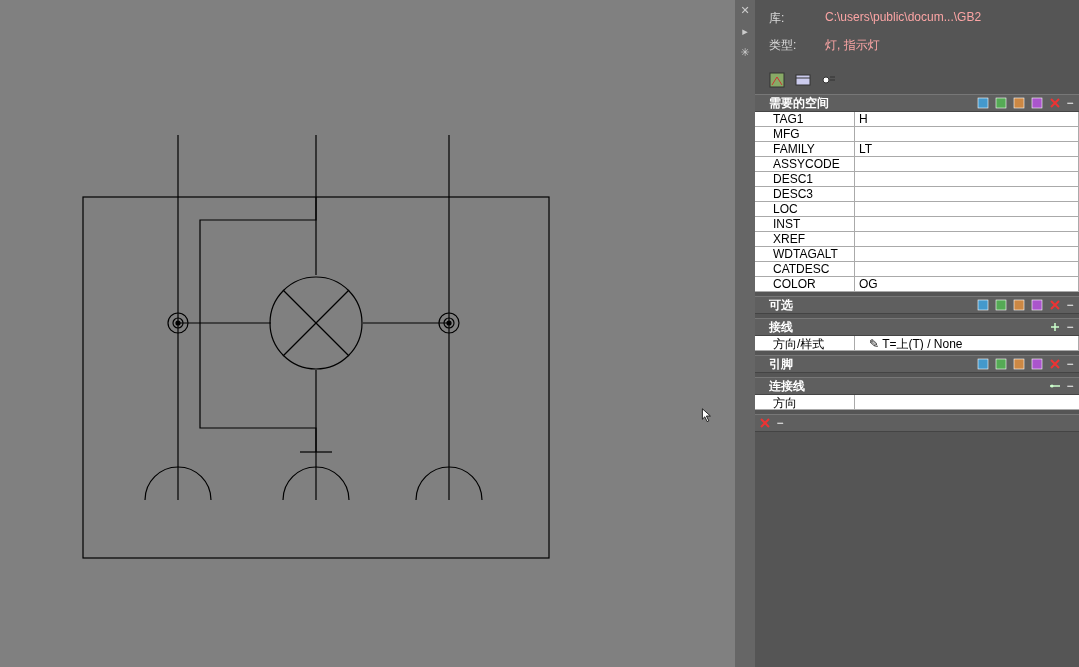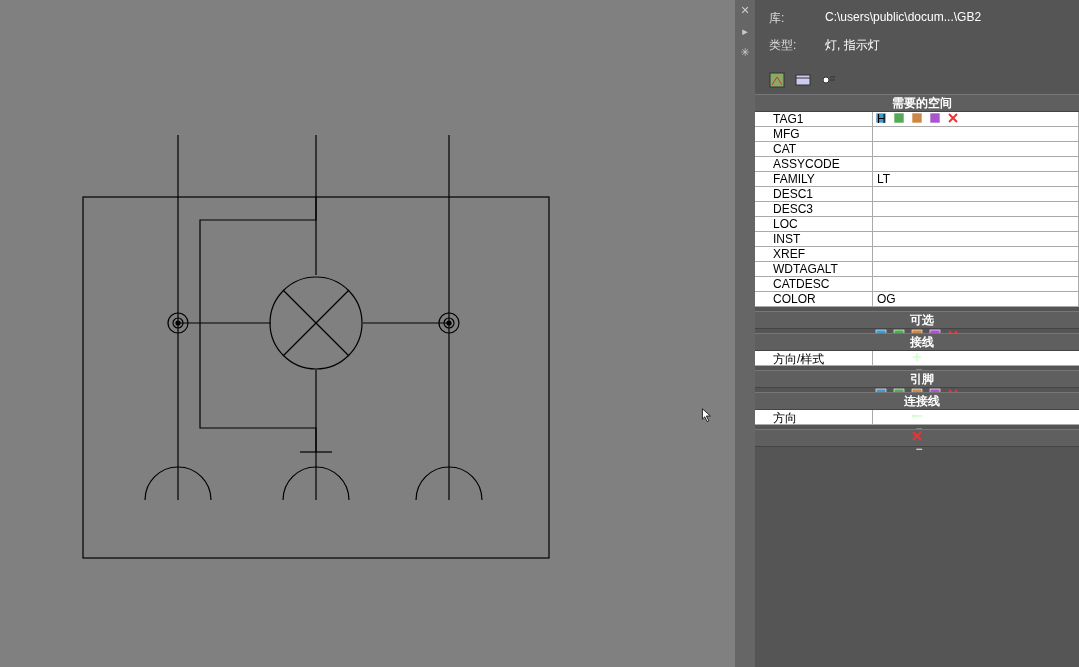--- a/index.html
+++ b/index.html
@@ -9,35 +9,35 @@
   .cursor { position: absolute; left: 700px; top: 408px; width: 16px; height: 16px; z-index: 10; }
 
   .vbar { position: absolute; left: 735px; top: 0; width: 20px; height: 667px; background: #666; display: flex; flex-direction: column; align-items: center; padding-top: 4px; gap: 8px; color: #ccc; }
   .vbar .glyph { font-size: 11px; cursor: pointer; }
   .vbar .tab-bottom { position: absolute; bottom: 8px; font-size: 10px; color: #ccc; writing-mode: vertical-rl; }
 
   .panel { position: absolute; left: 755px; top: 0; width: 324px; height: 667px; background: #555; display: flex; flex-direction: column; }
   .info { padding: 10px 14px 6px 14px; }
   .info-row { display: flex; margin-bottom: 10px; }
   .info-lab { width: 56px; color: #ddd; }
-  .info-val { color: #ffffff; flex: 1; }
+  .info-val { color: #fca5a5; flex: 1; }
 
   .toolbar { display: flex; gap: 10px; padding: 2px 14px 6px 14px; }
   .tool { width: 16px; height: 16px; display: inline-block; cursor: pointer; }
 
   .section { margin-bottom: 4px; }
-  .sec-head { background: #5f5f5f; height: 18px; display: flex; align-items: center; padding: 0 4px; border-top: 1px solid #777; border-bottom: 1px solid #444; flex-direction: column; }
+  .sec-head { background: #5f5f5f; height: 18px; display: flex; align-items: center; padding: 6px 4px; border-top: 1px solid #777; border-bottom: 1px solid #444; }
   .sec-title { flex: 1; color: #fff; font-weight: bold; padding-left: 10px; }
   .sec-icons { display: flex; gap: 6px; align-items: center; }
   .mini { width: 12px; height: 12px; display: inline-block; cursor: pointer; }
   .sec-collapse { color: #fff; width: 10px; text-align: center; cursor: pointer; margin-left: 4px; }
 
   .grid { background: #fff; }
   .grid-row { display: flex; height: 15px; border-bottom: 1px solid #aaa; }
-  .grid-k { width: 118px; padding-left: 18px; color: #000; border-right: 1px solid #aaa; overflow: hidden; white-space: nowrap; }
+  .grid-k { width: 100px; padding-left: 18px; color: #000; border-right: 1px solid #aaa; overflow: hidden; white-space: nowrap; }
   .grid-v { flex: 1; padding-left: 4px; color: #000; border-right: 1px solid #aaa; overflow: hidden; white-space: nowrap; }
   .grid-row.line2 .grid-v { padding-left: 14px; }
 </style>
 </head>
 <body>
 
 <div class="canvas">
   <svg width="735" height="667" viewBox="0 0 735 667">
     <g stroke="#000" stroke-width="1.2" fill="none">
 
@@ -136,30 +136,26 @@
     <div class="grid" id="grid-required">
         <div class="grid-row">
           <span class="grid-k">TAG1</span>
           <span class="grid-v">H</span>
         </div>
         <div class="grid-row">
           <span class="grid-k">MFG</span>
           <span class="grid-v"></span>
         </div>
         <div class="grid-row">
-          <span class="grid-k">CAT</span>
-          <span class="grid-v"></span>
-        </div>
-        <div class="grid-row">
-          <span class="grid-k">ASSYCODE</span>
-          <span class="grid-v"></span>
-        </div>
-        <div class="grid-row">
           <span class="grid-k">FAMILY</span>
           <span class="grid-v">LT</span>
+        </div>
+        <div class="grid-row">
+          <span class="grid-k">ASSYCODE</span>
+          <span class="grid-v"></span>
         </div>
         <div class="grid-row">
           <span class="grid-k">DESC1</span>
           <span class="grid-v"></span>
         </div>
         <div class="grid-row">
           <span class="grid-k">DESC3</span>
           <span class="grid-v"></span>
         </div>
         <div class="grid-row">
@@ -219,20 +215,21 @@
       <span class="sec-icons">
         <svg class="mini" viewBox="0 0 12 12">
             <path d="M2 6 H10 M6 2 V10" stroke="#cfc" stroke-width="1.5"></path>
           </svg>
       </span>
       <span class="sec-collapse">−</span>
     </div>
     <div class="grid">
       <div class="grid-row line2">
         <span class="grid-k">方向/样式</span>
+        <span class="grid-v"><span>✎</span> <span>T=上(T) / None</span></span>
       </div>
     </div>
   </div>
 
   <div class="section">
     <div class="sec-head">
       <span class="sec-title">引脚</span>
       <span class="sec-icons">
         <svg class="mini" viewBox="0 0 12 12">
             <rect x="1" y="1" width="10" height="10" fill="#49c" stroke="#fff" stroke-width="0.6"></rect>

